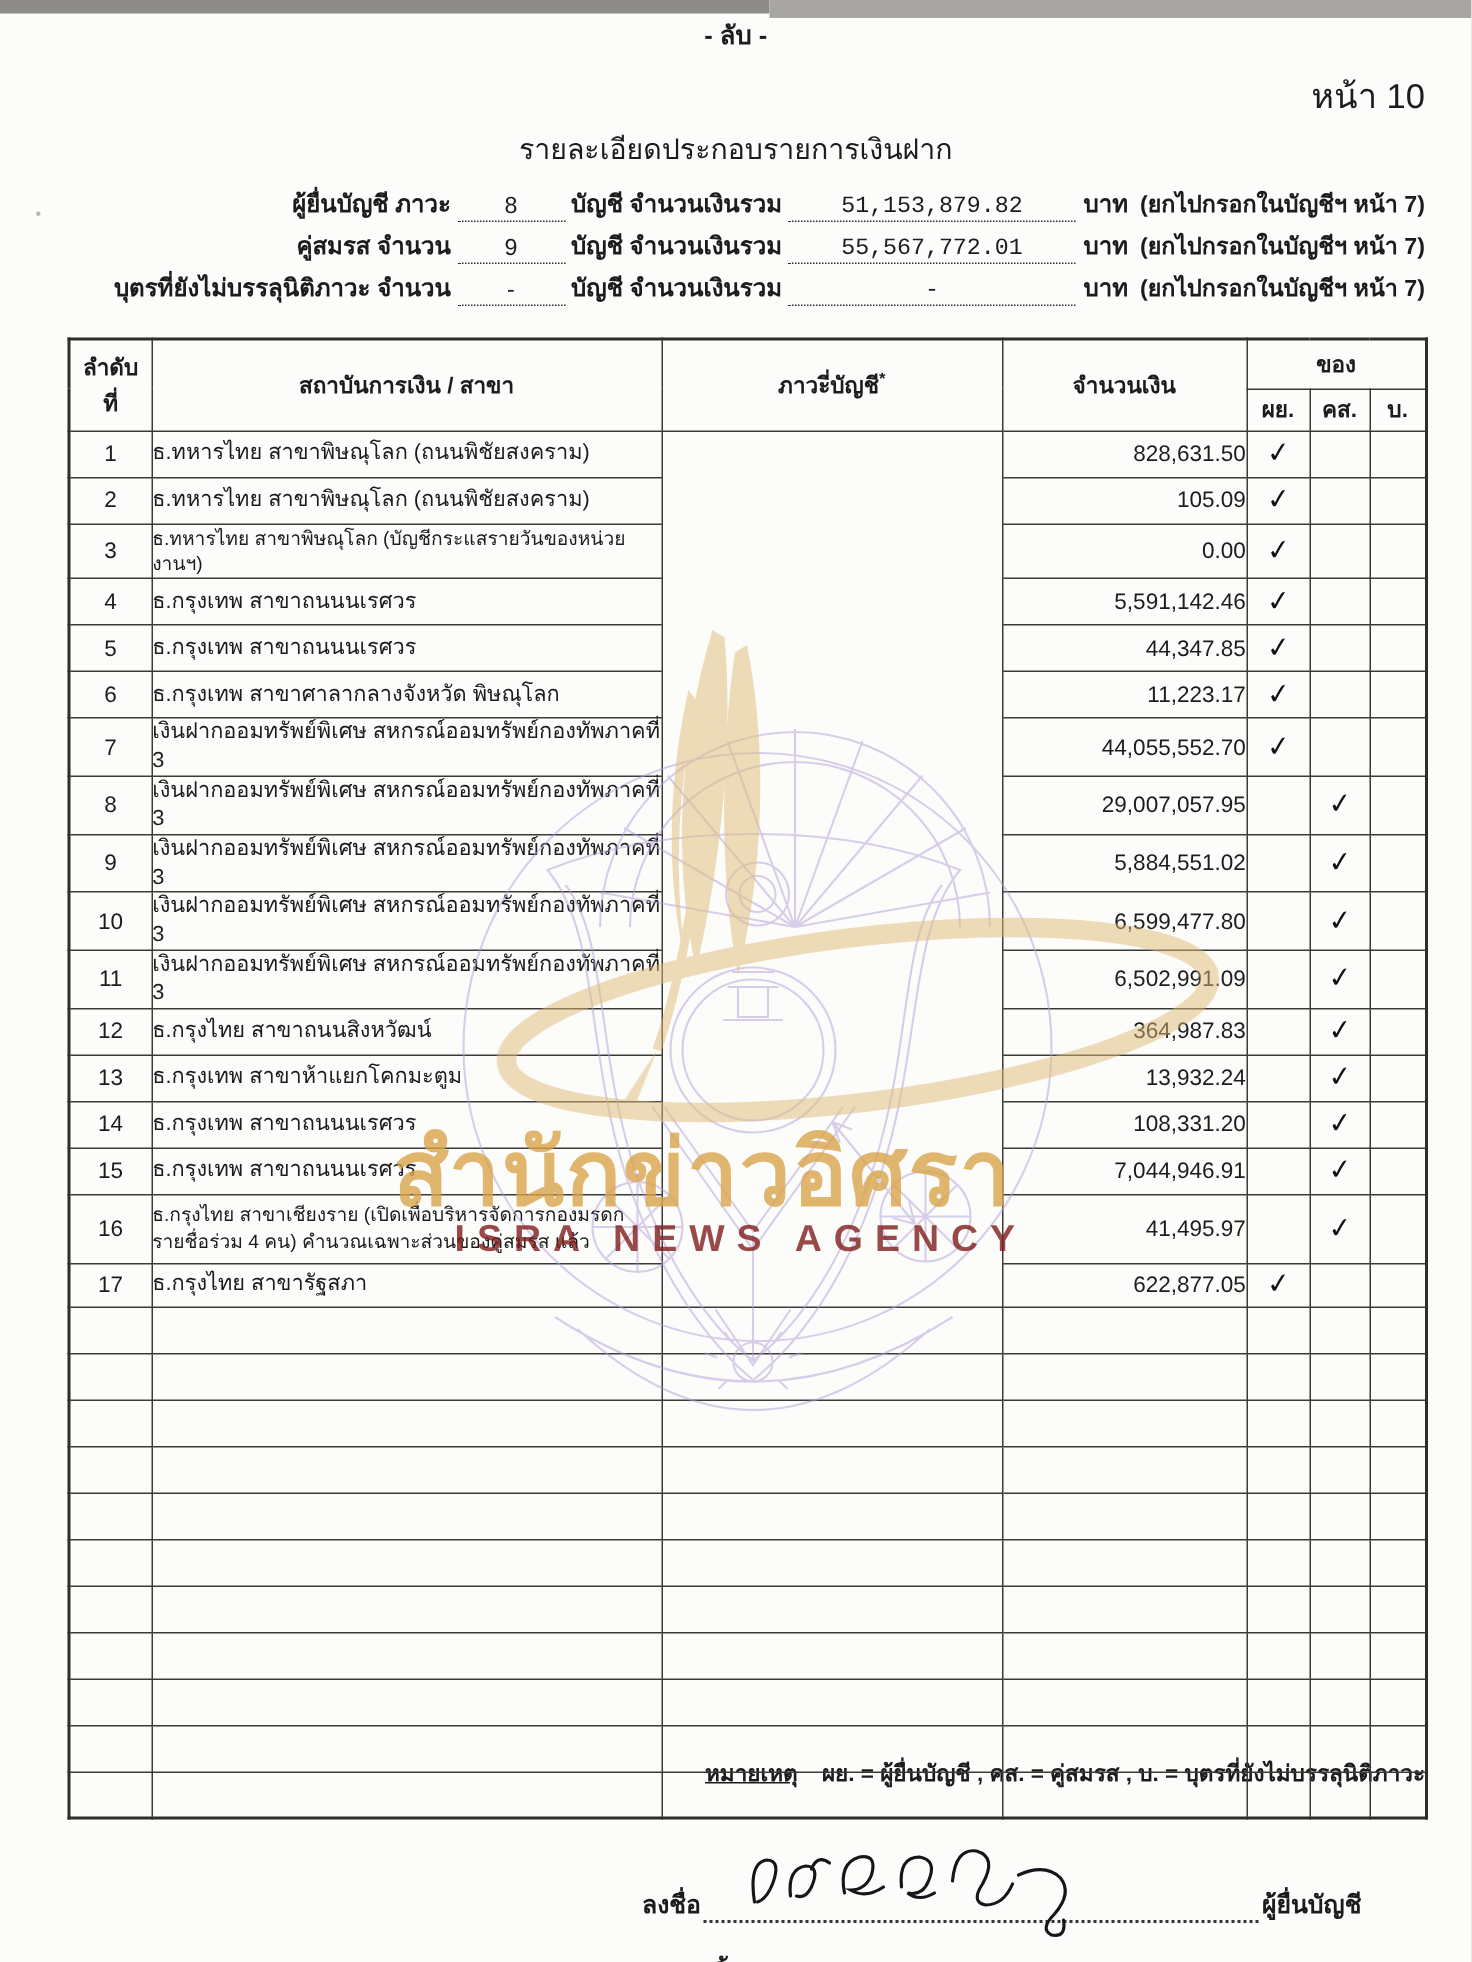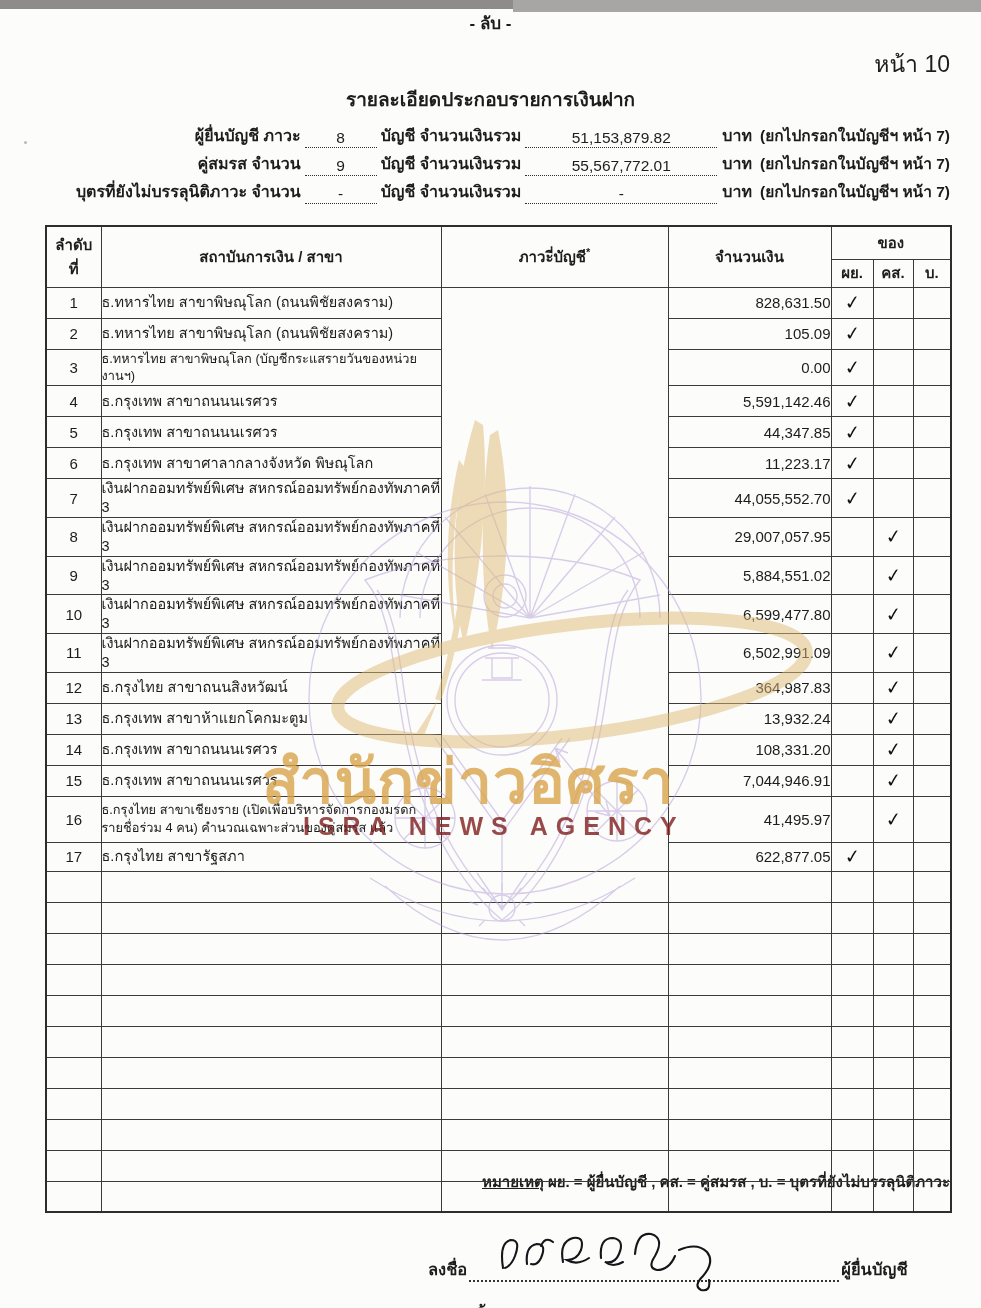--- a/index.html
+++ b/index.html
@@ -2,48 +2,48 @@
 <html><head>
 <meta charset="utf-8">
 <style>
   html,body{margin:0;padding:0;background:#d8d8d4;}
   .page{position:relative;width:981px;height:1308px;background:#fcfcfa;overflow:hidden;
         font-family:"Liberation Sans","DejaVu Sans",sans-serif;color:#1c1c1c;}
   .topbar-left{position:absolute;left:0;top:0;width:513px;height:9px;background:#8d8c8a;}
   .topbar-right{position:absolute;left:513px;top:0;width:468px;height:12px;background:#a7a6a4;}
   .confidential{position:absolute;top:9px;left:0;right:0;text-align:center;font-size:17px;font-weight:700;}
   .page-num{position:absolute;top:46px;right:31px;font-size:23px;}
-  .doc-title{position:absolute;top:84px;left:0;right:0;text-align:center;font-size:19px;font-weight:700;}
+  .doc-title{position:absolute;top:84px;left:0;right:0;text-align:center;font-size:19px;font-weight:400;}
   .speck{position:absolute;left:24px;top:141px;width:3px;height:3px;background:#b9b9b4;border-radius:50%;}
 
   .summary{position:absolute;top:120px;right:31px;}
   .sum-line{display:flex;justify-content:flex-end;align-items:flex-end;height:28px;font-size:16px;font-weight:700;white-space:nowrap;}
   .dotcell{border-bottom:1.6px dotted #2f2f2f;text-align:center;font-weight:400;font-size:15.5px;
            padding:0 4px;margin:0 4px;line-height:19px;}
   .dot-count{min-width:64px;}
-  .dot-amount{min-width:184px;}
+  .dot-amount{min-width:184px;font-family:Liberation Mono, monospace;}
   .baht{margin:0 3px 0 1px;}
   .note{margin-left:5px;font-size:15.5px;}
 
   table.deposit{position:absolute;left:45px;top:225px;width:905px;border-collapse:collapse;table-layout:fixed;
                 z-index:2;background:transparent;}
   table.deposit th,table.deposit td{border:1px solid #3b3a37;padding:0;vertical-align:middle;}
   table.deposit{border:2px solid #2e2d2a;}
   thead th{font-size:15px;font-weight:700;background:transparent;}
   .th-top{height:33px;}
   .th-sub{height:28px;font-size:14px;}
   .cell-no{text-align:center;font-size:15px;}
   .cell-name{padding:2px 6px 2px 10px;font-size:14.5px;text-align:left;line-height:1.3;}
   .cell-name.small{font-size:12.8px;line-height:1.4;}
   .cell-amt{padding-right:13px;text-align:right;font-size:15px;font-family:"Liberation Sans","DejaVu Sans",sans-serif;}
   .check{display:block;text-align:center;font-size:19px;line-height:1;transform:rotate(-6deg);color:#111;}
   sup.star{font-size:11px;}
 
   .footnote{position:absolute;top:1170px;right:31px;font-size:15px;font-weight:700;white-space:nowrap;}
-  .fn-label{text-decoration:underline;margin-right:0;}
+  .fn-label{text-decoration:underline;margin-right:12px;}
 
   .sign-row{position:absolute;left:428px;top:1256px;display:flex;align-items:flex-end;font-size:16.5px;font-weight:700;}
   .sig-dots{width:370px;border-bottom:2px dotted #333;height:20px;margin:0 2px;position:relative;}
   .sig-svg{position:absolute;left:28px;bottom:-14px;pointer-events:none;}
   .cut{position:absolute;left:476px;top:1299px;font-size:15px;font-weight:700;}
 
   .crest{position:absolute;left:305px;top:408px;width:400px;height:556px;z-index:3;opacity:.5;pointer-events:none;}
   .gold-svg{position:absolute;left:250px;top:398px;width:580px;height:460px;z-index:4;pointer-events:none;}
   .gold-thai{position:absolute;left:262px;top:733px;font-size:61px;font-weight:700;color:#d9a44b;opacity:.8;
              z-index:5;letter-spacing:1px;white-space:nowrap;pointer-events:none;}

